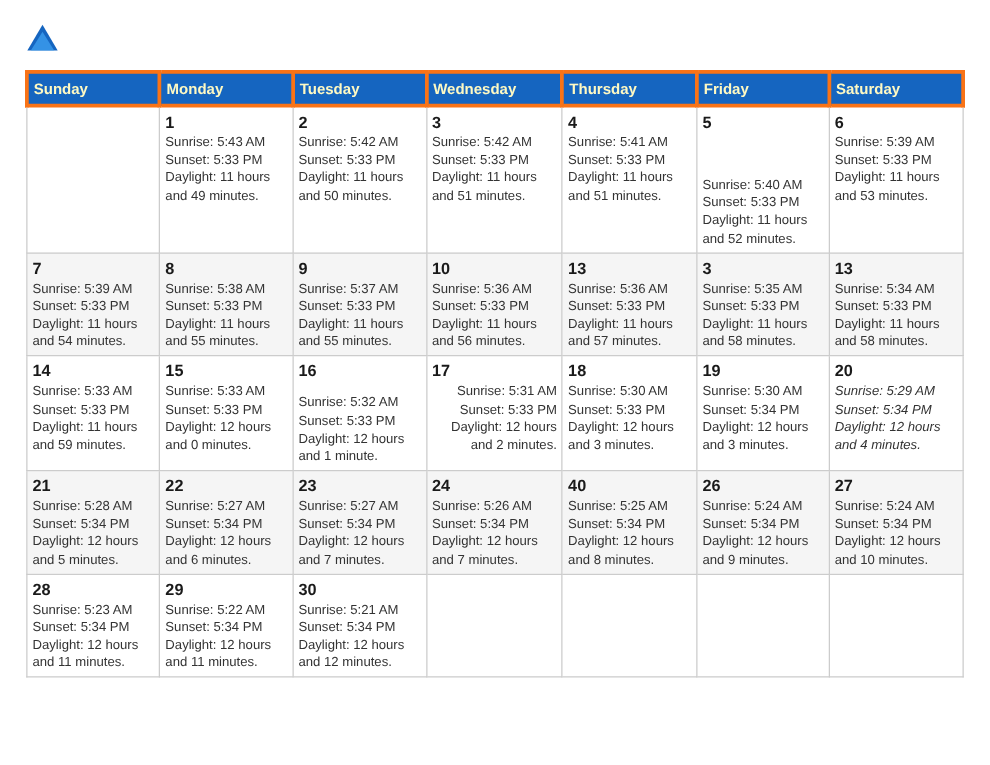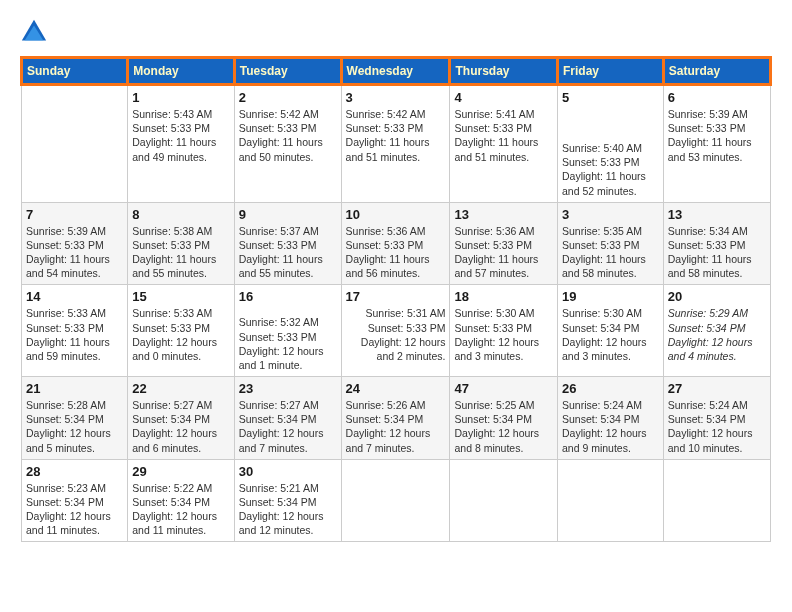--- a/index.html
+++ b/index.html
@@ -285,21 +285,21 @@
 and 7 minutes.</div>
           </td>
           <td>
             <span class="day-num">24</span>
             <div class="day-detail" style="white-space: pre-line;">Sunrise: 5:26 AM
 Sunset: 5:34 PM
 Daylight: 12 hours
 and 7 minutes.</div>
           </td>
           <td>
-            <span class="day-num">47</span>
+            <span class="day-num">40</span>
             <div class="day-detail" style="white-space: pre-line;">Sunrise: 5:25 AM
 Sunset: 5:34 PM
 Daylight: 12 hours
 and 8 minutes.</div>
           </td>
           <td>
             <span class="day-num">26</span>
             <div class="day-detail" style="white-space: pre-line;">Sunrise: 5:24 AM
 Sunset: 5:34 PM
 Daylight: 12 hours

